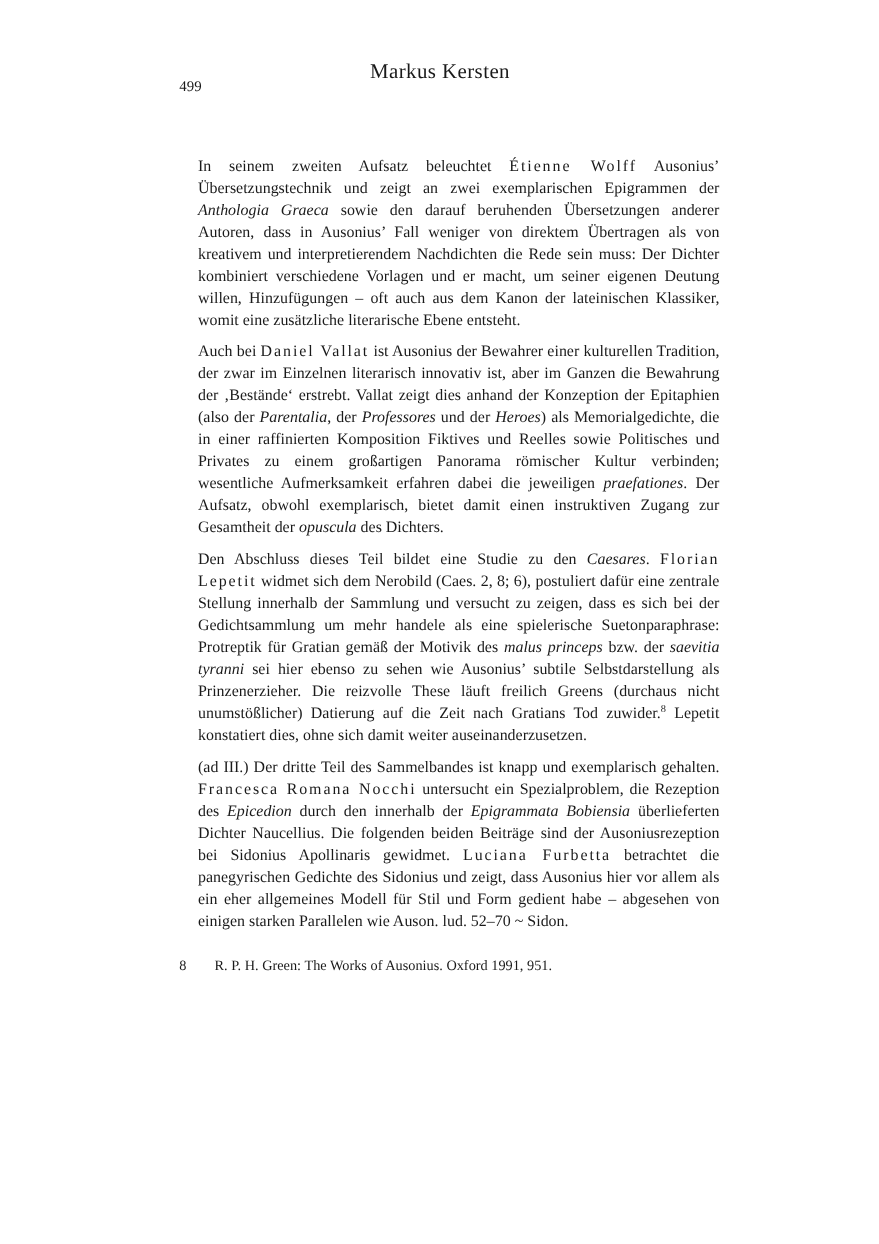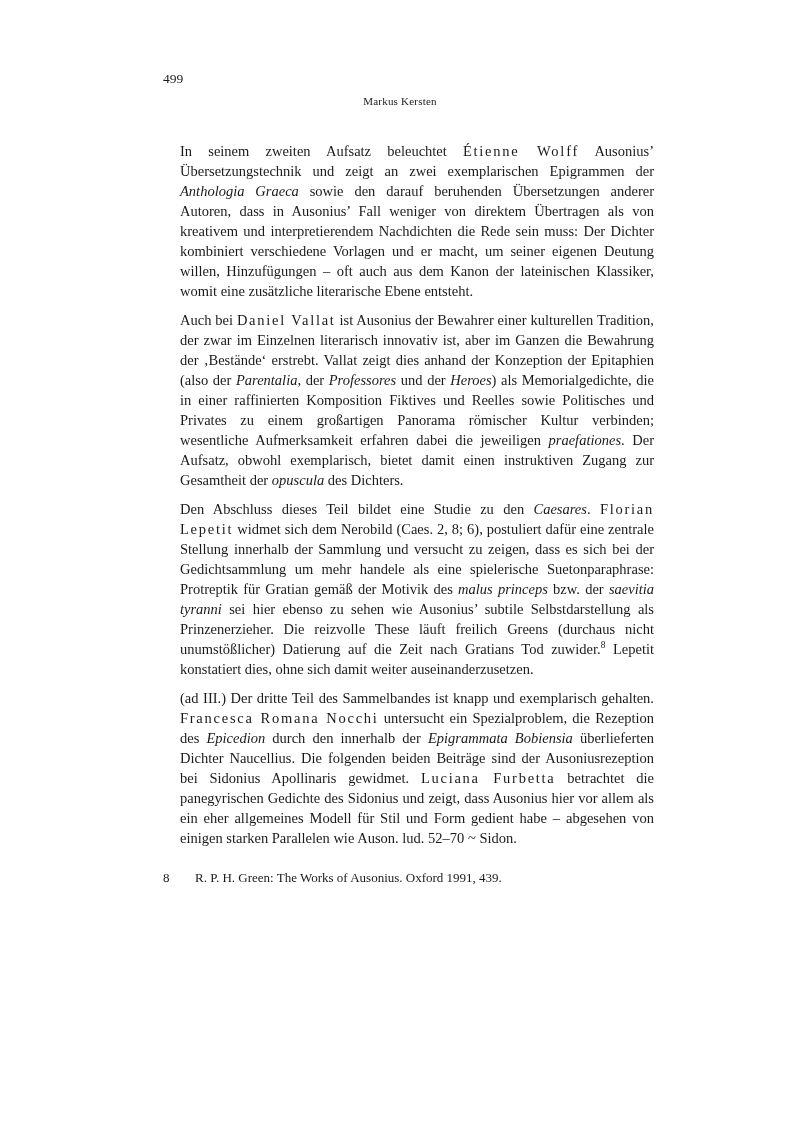--- a/index.html
+++ b/index.html
@@ -15,23 +15,22 @@
     font-family: "Liberation Serif", serif;
     color: #1a1a1a;
     overflow: hidden;
   }
   .running-head {
     position: absolute;
     top: 55px;
     left: 163px;
     width: 474px;
     text-align: center;
-    font-size: 11px;
+    font-size: 19px;
     letter-spacing: 0.02em;
-    margin-top: 40px;
   }
   .page-number {
     position: absolute;
     top: 71px;
     left: 163px;
     font-size: 13.5px;
   }
   .body-text {
     position: absolute;
     top: 141px;
@@ -87,16 +86,16 @@
   <div class="page-number">499</div>
   <div class="body-text">
       <p><span>In seinem zweiten Aufsatz beleuchtet </span><span class="spaced">Étienne Wolff</span><span> Ausonius’ Übersetzungstechnik und zeigt an zwei exemplarischen Epigrammen der </span><em>Anthologia Graeca</em><span> sowie den darauf beruhenden Übersetzungen anderer Autoren, dass in Ausonius’ Fall weniger von direktem Übertragen als von kreativem und interpretierendem Nachdichten die Rede sein muss: Der Dichter kombiniert verschiedene Vorlagen und er macht, um seiner eigenen Deutung willen, Hinzufügungen – oft auch aus dem Kanon der lateinischen Klassiker, womit eine zusätzliche literarische Ebene entsteht.</span></p>
       <p><span>Auch bei </span><span class="spaced">Daniel Vallat</span><span> ist Ausonius der Bewahrer einer kulturellen Tradition, der zwar im Einzelnen literarisch innovativ ist, aber im Ganzen die Bewahrung der ‚Bestände‘ erstrebt. Vallat zeigt dies anhand der Konzeption der Epitaphien (also der </span><em>Parentalia</em><span>, der </span><em>Professores</em><span> und der </span><em>Heroes</em><span>) als Memorialgedichte, die in einer raffinierten Komposition Fiktives und Reelles sowie Politisches und Privates zu einem großartigen Panorama römischer Kultur verbinden; wesentliche Aufmerksamkeit erfahren dabei die jeweiligen </span><em>praefationes</em><span>. Der Aufsatz, obwohl exemplarisch, bietet damit einen instruktiven Zugang zur Gesamtheit der </span><em>opuscula</em><span> des Dichters.</span></p>
       <p><span>Den Abschluss dieses Teil bildet eine Studie zu den </span><em>Caesares</em><span>. </span><span class="spaced">Florian Lepetit</span><span> widmet sich dem Nerobild (Caes. 2, 8; 6), postuliert dafür eine zentrale Stellung innerhalb der Sammlung und versucht zu zeigen, dass es sich bei der Gedichtsammlung um mehr handele als eine spielerische Suetonparaphrase: Protreptik für Gratian gemäß der Motivik des </span><em>malus princeps</em><span> bzw. der </span><em>saevitia tyranni</em><span> sei hier ebenso zu sehen wie Ausonius’ subtile Selbstdarstellung als Prinzenerzieher. Die reizvolle These läuft freilich Greens (durchaus nicht unumstößlicher) Datierung auf die Zeit nach Gratians Tod zuwider.</span><sup>8</sup><span> Lepetit konstatiert dies, ohne sich damit weiter auseinanderzusetzen.</span></p>
       <p><span>(ad III.) Der dritte Teil des Sammelbandes ist knapp und exemplarisch gehalten. </span><span class="spaced">Francesca Romana Nocchi</span><span> untersucht ein Spezialproblem, die Rezeption des </span><em>Epicedion</em><span> durch den innerhalb der </span><em>Epigrammata Bobiensia</em><span> überlieferten Dichter Naucellius. Die folgenden beiden Beiträge sind der Ausoniusrezeption bei Sidonius Apollinaris gewidmet. </span><span class="spaced">Luciana Furbetta</span><span> betrachtet die panegyrischen Gedichte des Sidonius und zeigt, dass Ausonius hier vor allem als ein eher allgemeines Modell für Stil und Form gedient habe – abgesehen von einigen starken Parallelen wie Auson. lud. 52–70 ~ Sidon.</span></p>
     </div>
   <div class="footnotes">
     <div class="footnote">
       <span class="fn-num">8</span>
-      <span class="fn-text">R. P. H. Green: The Works of Ausonius. Oxford 1991, 439.</span>
+      <span class="fn-text">R. P. H. Green: The Works of Ausonius. Oxford 1991, 951.</span>
     </div>
   </div>
 </div>
 
 </body></html>

